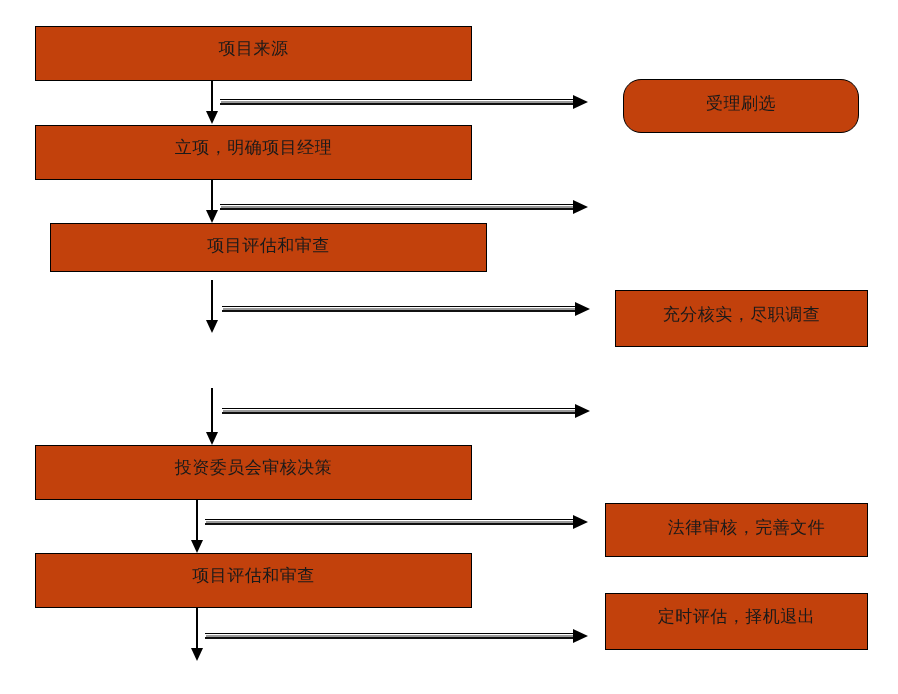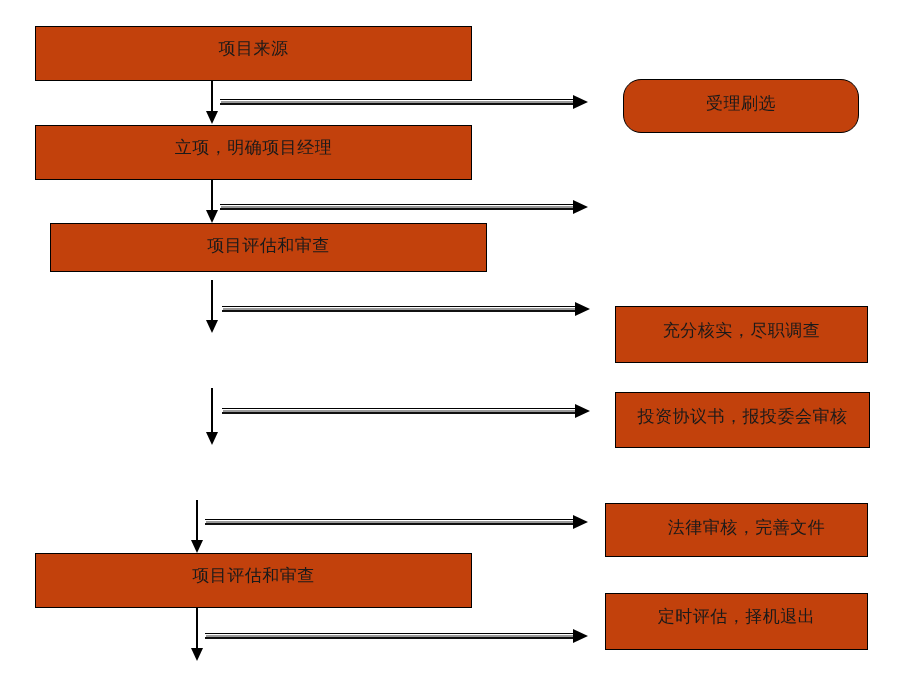--- a/index.html
+++ b/index.html
@@ -97,32 +97,32 @@
 
   <div class="node left" id="step-1" style="left: 35px; top: 26px; width: 437px; height: 55px; border-color: rgb(0, 0, 0);">
     <span class="label">项目来源</span>
   </div>
   <div class="node left" id="step-2" style="left: 35px; top: 125px; width: 437px; height: 55px; border-color: rgb(0, 0, 0);">
     <span class="label">立项，明确项目经理</span>
   </div>
   <div class="node left" id="step-3" style="left: 50px; top: 223px; width: 437px; height: 49px; border-color: rgb(0, 0, 0);">
     <span class="label">项目评估和审查</span>
   </div>
+  <div class="node left" id="step-5" style="left: 35px; top: 445px; width: 437px; height: 55px; border-color: rgb(0, 0, 0);">
+    <span class="label">投资委员会审核决策</span>
+  </div>
   <div class="node left" id="step-6" style="left: 35px; top: 553px; width: 437px; height: 55px; border-color: rgb(0, 0, 0);">
     <span class="label">项目评估和审查</span>
   </div>
 
   <div class="node right" id="note-1" style="left: 623px; top: 79px; width: 236px; height: 54px; border-color: rgb(0, 0, 0); border-radius: 18px;">
     <span class="label">受理刷选</span>
   </div>
-  <div class="node right" id="note-3" style="left: 615px; top: 306px; width: 253px; height: 57px; border-color: rgb(0, 0, 0);">
+  <div class="node right" id="note-3" style="left: 615px; top: 290px; width: 253px; height: 57px; border-color: rgb(0, 0, 0);">
     <span class="label">充分核实，尽职调查</span>
-  </div>
-  <div class="node right" id="note-4" style="left: 615px; top: 392px; width: 255px; height: 56px; border-color: rgb(0, 0, 0);">
-    <span class="label">投资协议书，报投委会审核</span>
   </div>
   <div class="node right" id="note-5" style="left: 605px; top: 503px; width: 263px; height: 54px; border-color: rgb(0, 0, 0); padding-left: 20px;">
     <span class="label">法律审核，完善文件</span>
   </div>
   <div class="node right" id="note-6" style="left: 605px; top: 593px; width: 263px; height: 57px; border-color: rgb(0, 0, 0); font-family: Liberation Mono, monospace;">
     <span class="label">定时评估，择机退出</span>
   </div>
 
   <div class="vconn" id="v-1" style="left: 211px; top: 81px; width: 2px; height: 43px;">
     <div class="stem" style="height: 31px;"></div>

